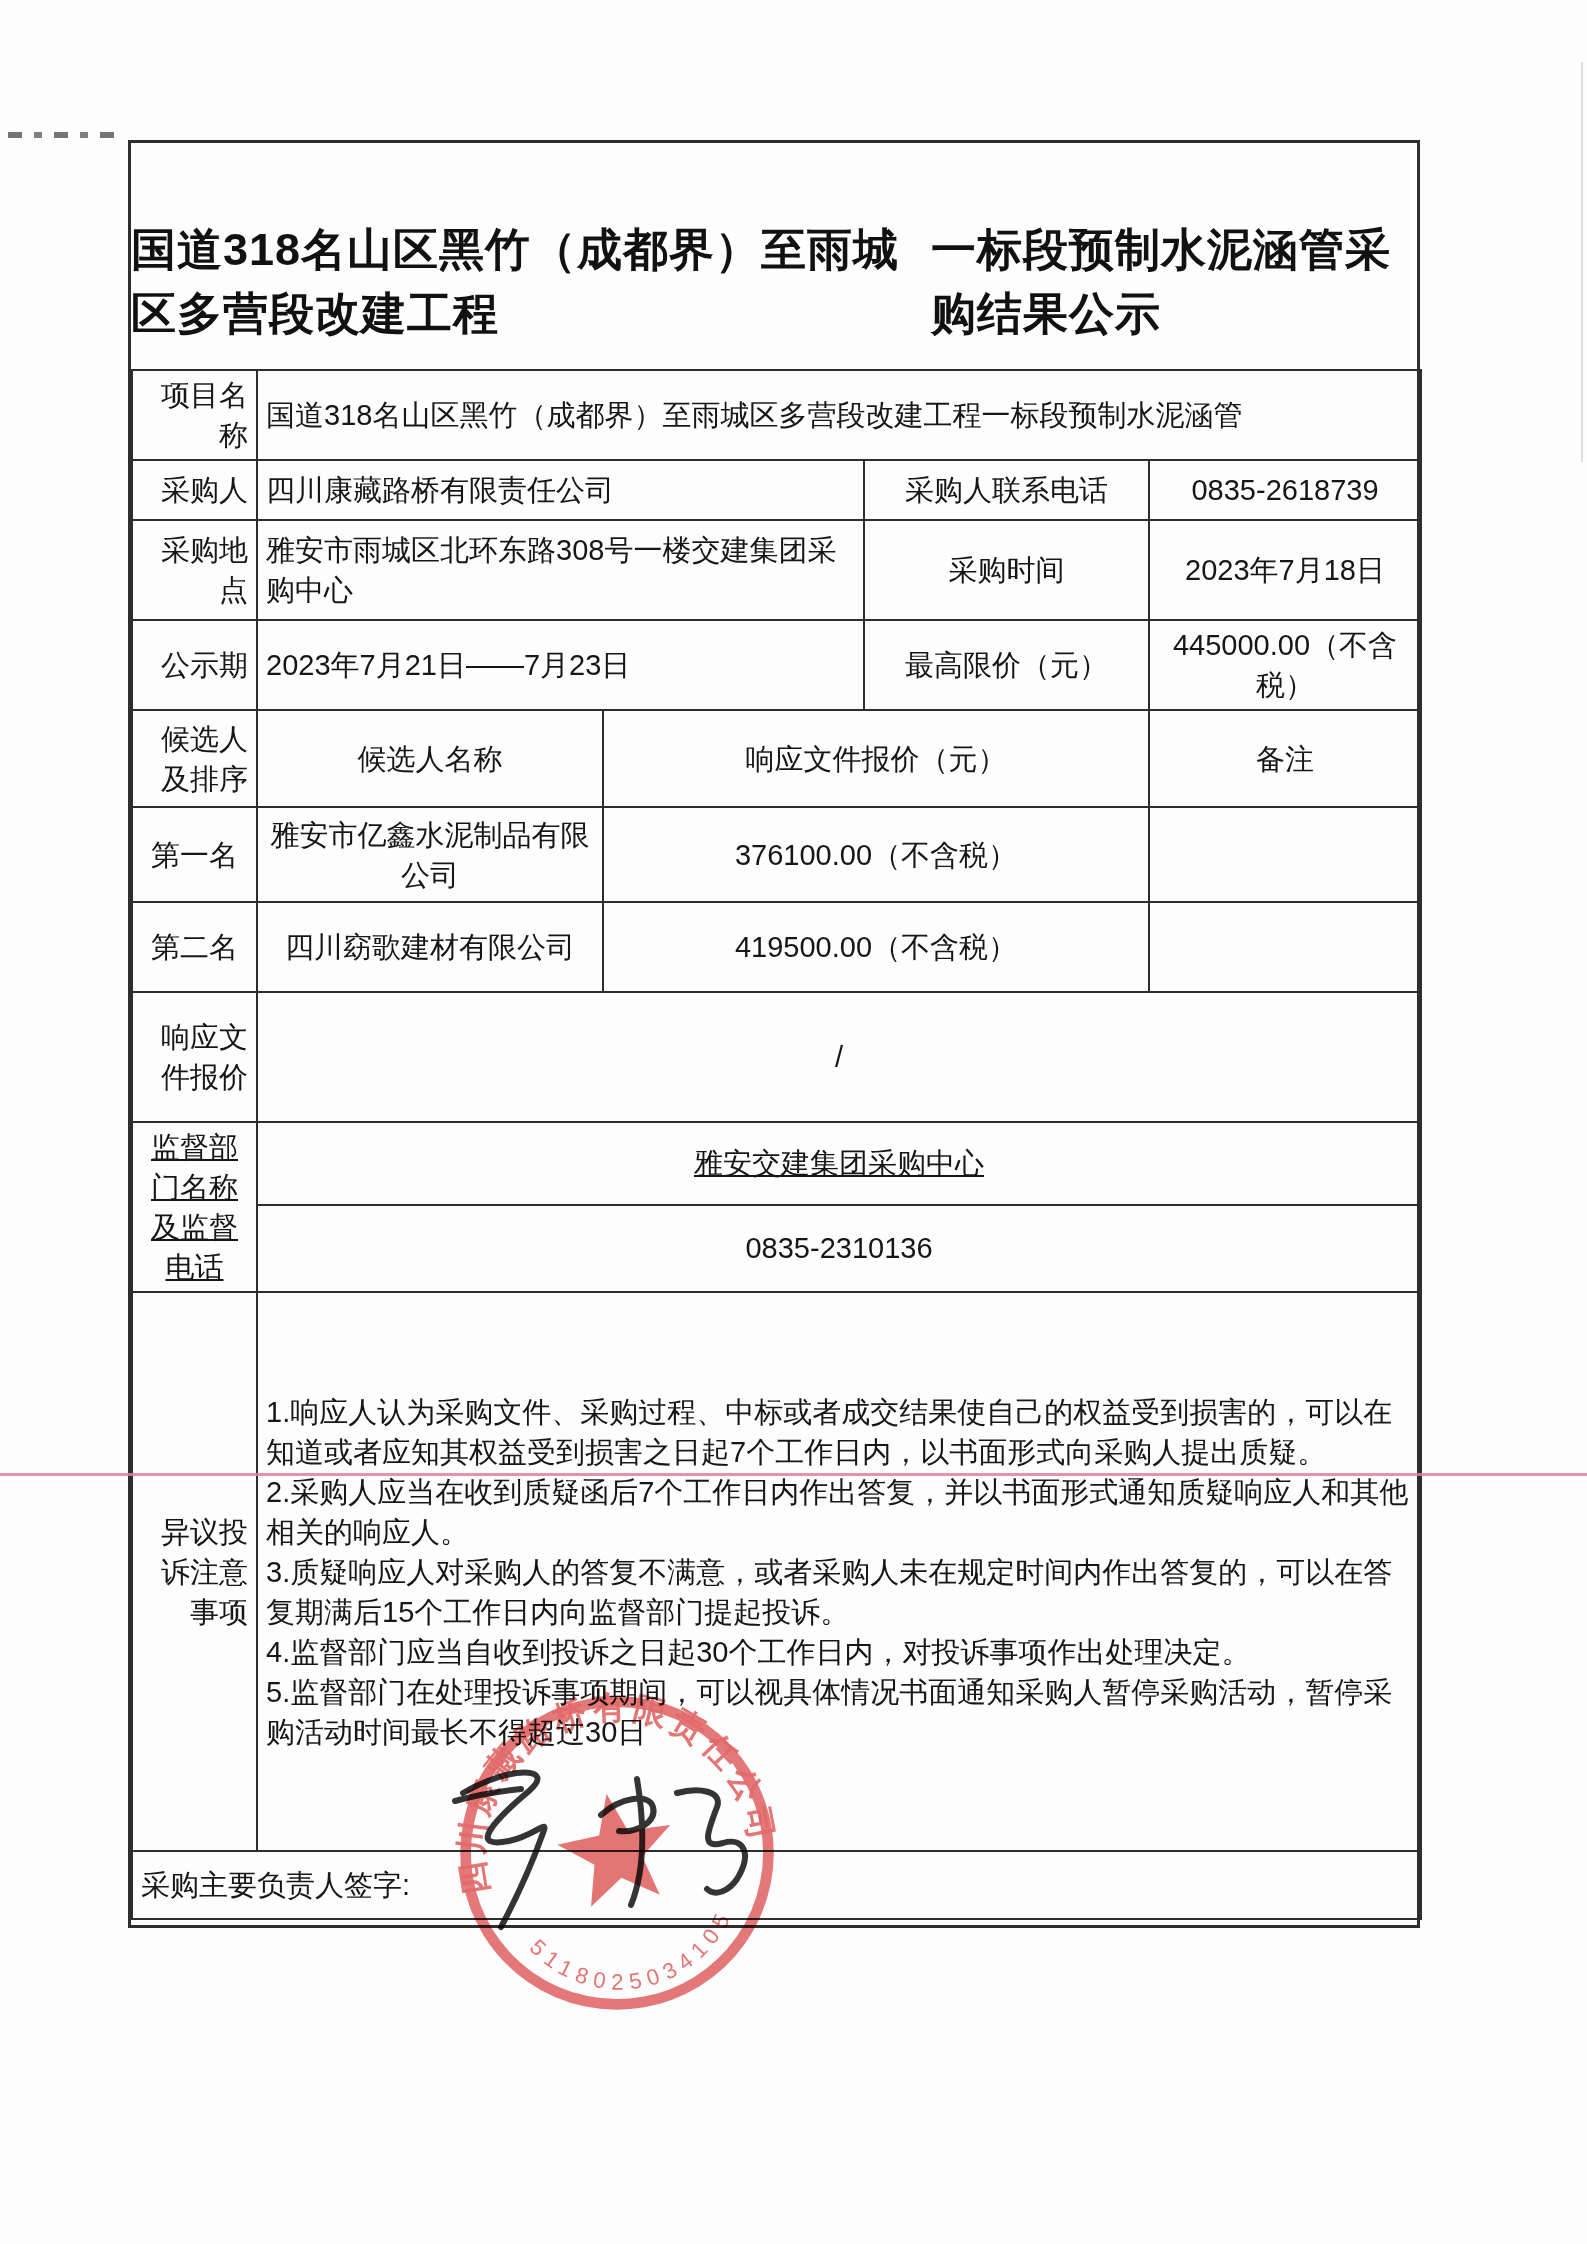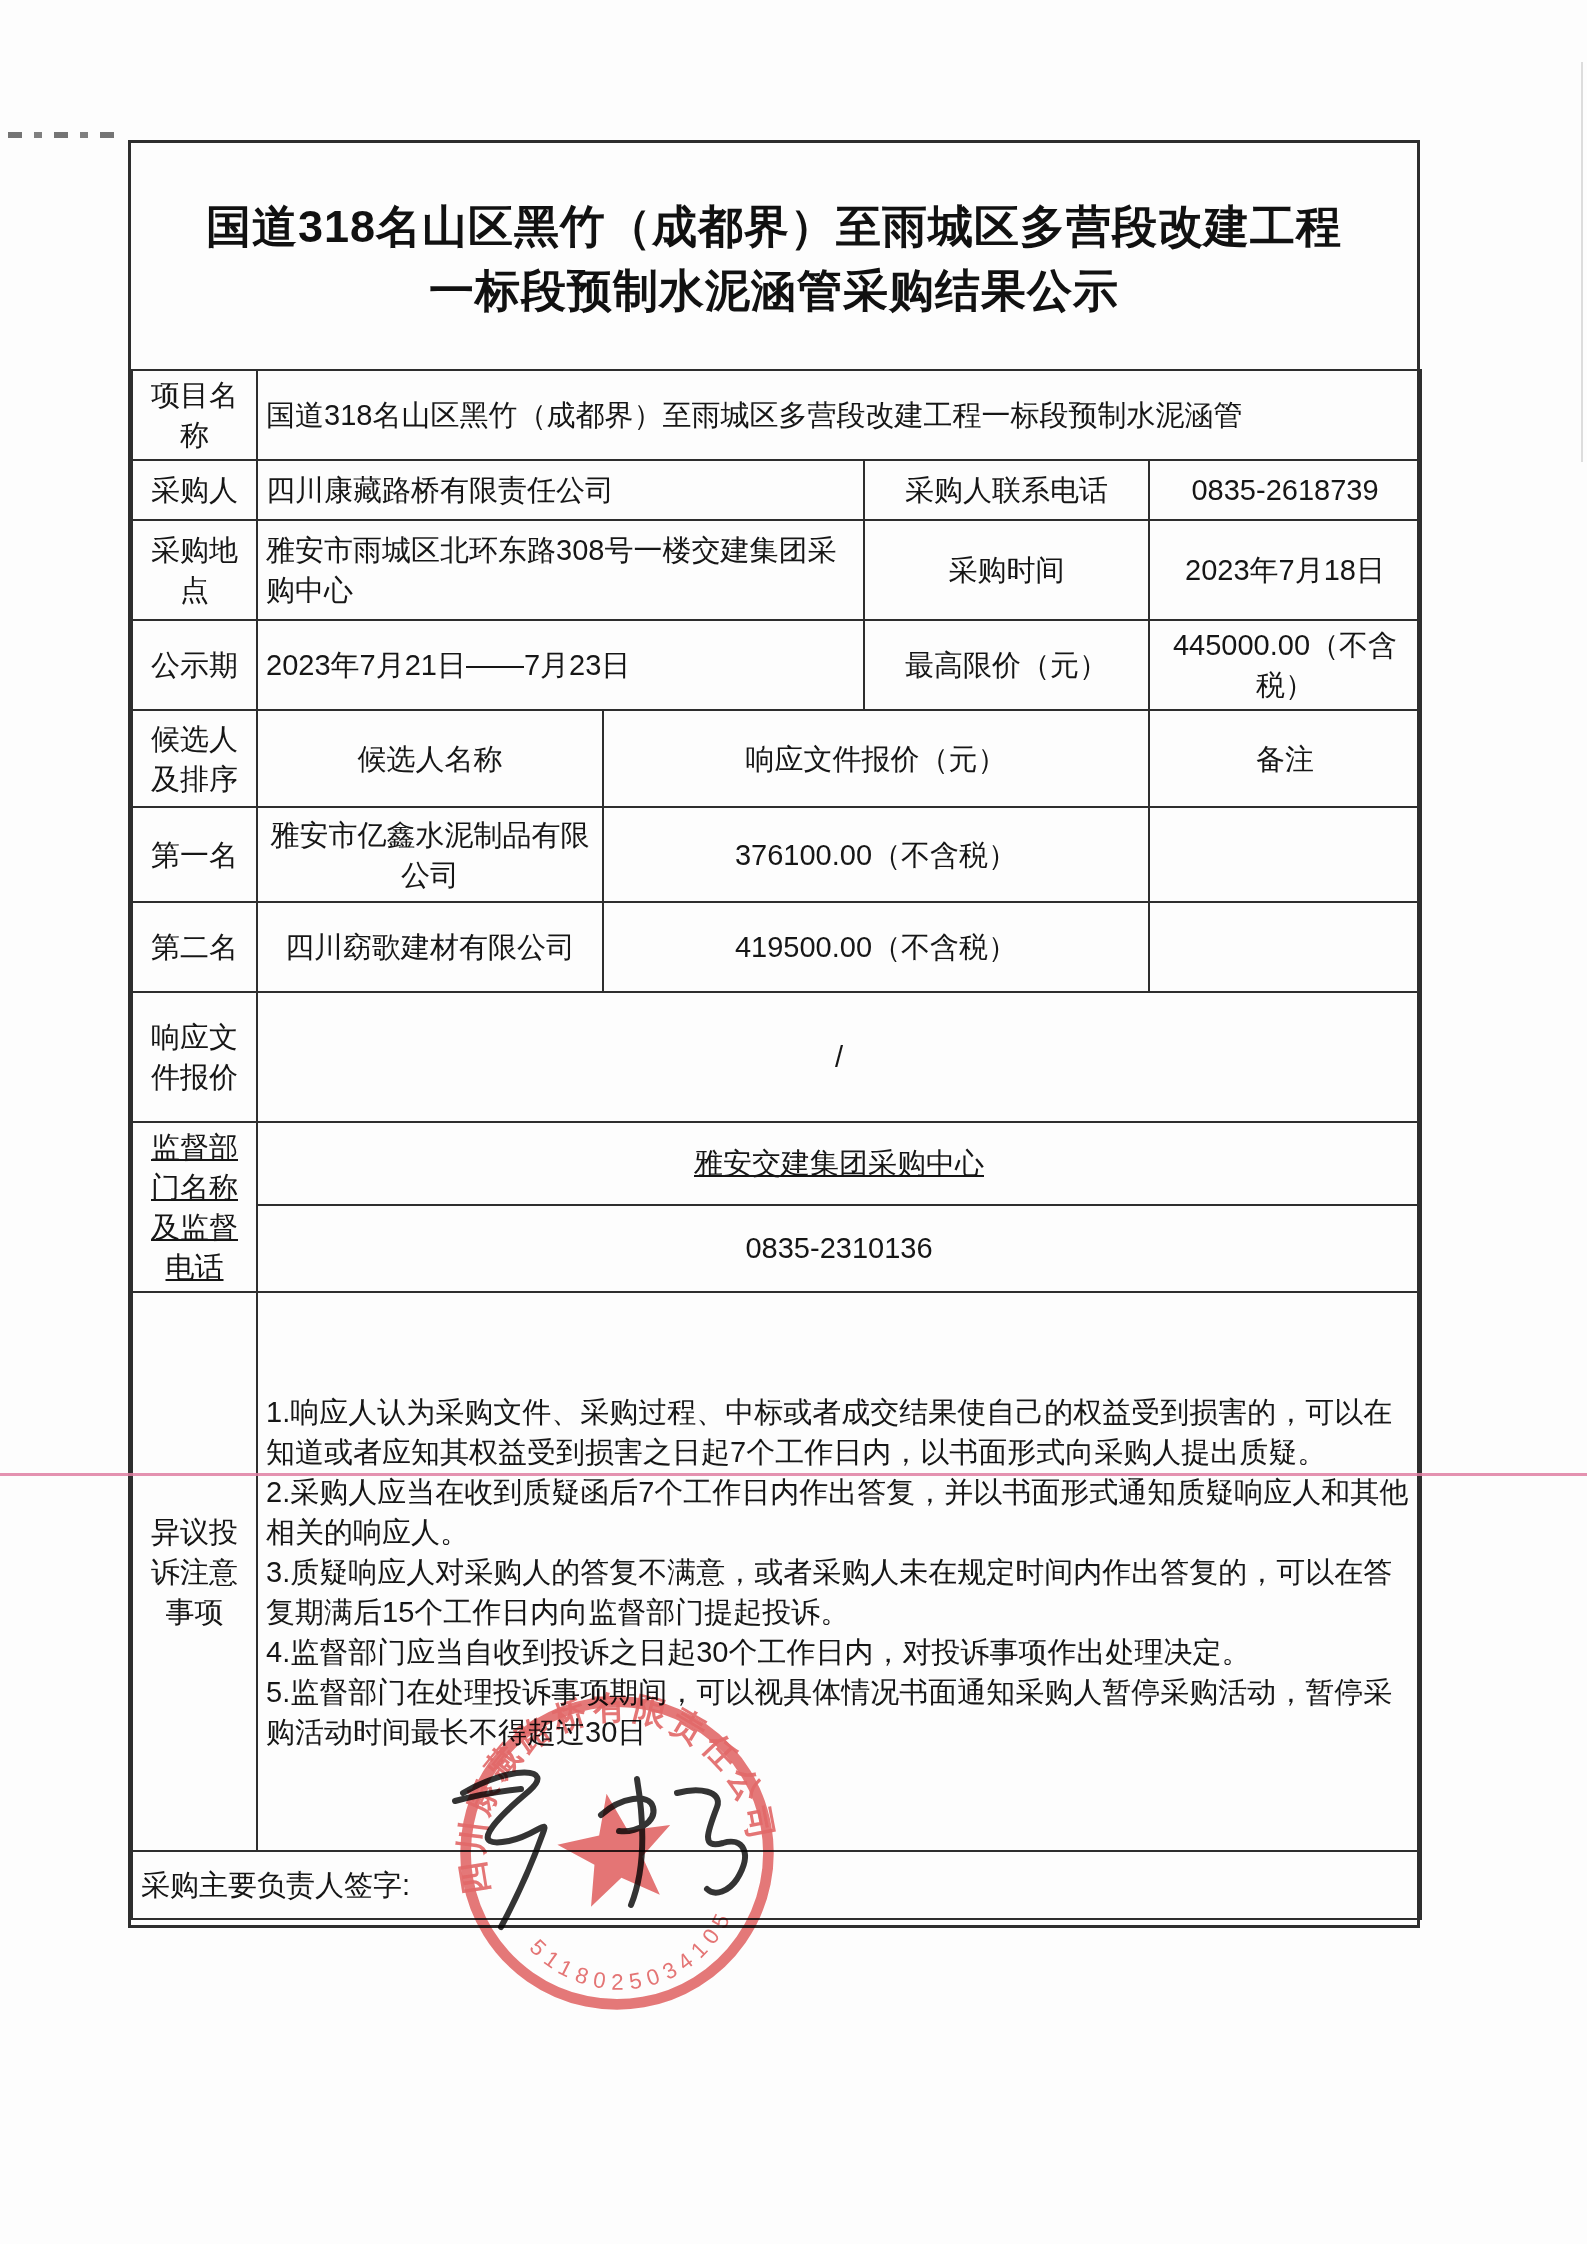--- a/index.html
+++ b/index.html
@@ -9,32 +9,32 @@
     font-family:"Liberation Sans", sans-serif;
     overflow:hidden;
   }
   
   .doc-box {
     position:absolute; left:128px; top:140px; width:1292px; height:1788px;
     border:3px solid #2e2e2e; box-sizing:border-box; background:#fdfdfd;
   }
   .doc-title {
     height:226px; box-sizing:border-box; padding-top:52px;
-    display:flex; flex-direction:column; align-items:center;
+    display:flex; flex-direction:row; align-items:center;
     font-weight:bold; font-size:45px; line-height:64px; letter-spacing:1px;
     color:#111;
   }
   
   table.main { width:100%; border-collapse:collapse; table-layout:fixed; }
   table.main td {
     border:2px solid #2e2e2e; font-size:29px; color:#161616;
     padding:4px 8px; vertical-align:middle; box-sizing:border-box;
     overflow:hidden; line-height:40px; word-break:break-all;
   }
-  td.lab { padding-left:9px; text-align:center; font-size:30px; }
+  td.lab { padding-left:9px; text-align:right; font-size:30px; }
   td.lab-c { text-align:center; font-size:30px; padding-left:4px; padding-right:4px; }
   td.val { padding-left:18px; text-align:left; }
   td.ctr { text-align:center; }
   td.num { text-align:center; font-size:27px; padding-left:2px; padding-right:2px; }
   tr.r-project  { height:88px; }
   tr.r-purch    { height:60px; }
   tr.r-loc      { height:100px; }
   tr.r-pub      { height:63px; }
   tr.r-chead    { height:97px; }
   tr.r-cand1    { height:95px; }

